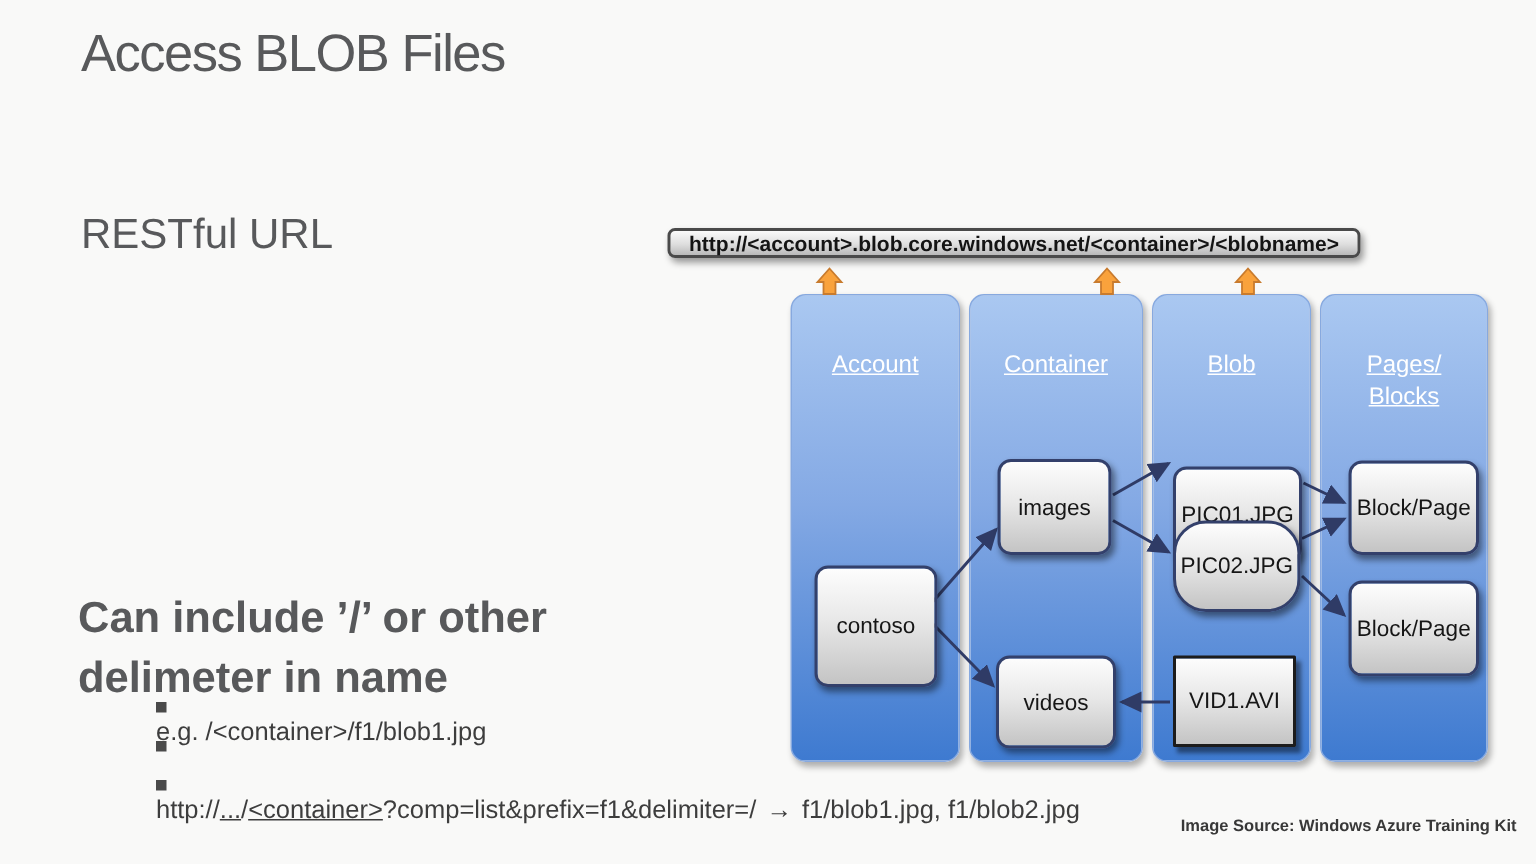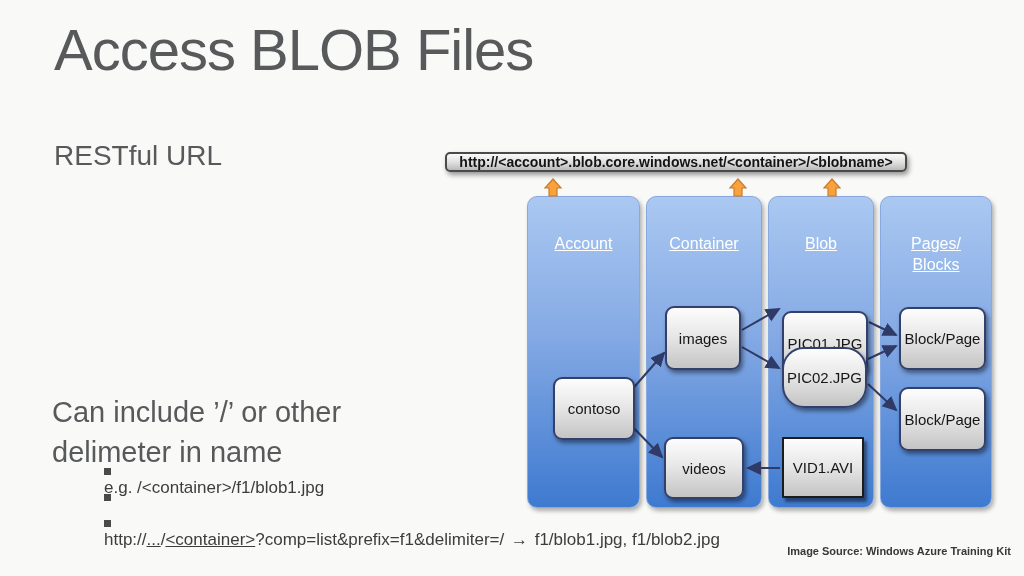--- a/index.html
+++ b/index.html
@@ -6,29 +6,29 @@
   body{
     width:1024px;height:576px;overflow:hidden;
     font-family:"Liberation Sans", sans-serif;
     background:#f9f9f8;
   }
   .slide{position:relative;width:1024px;height:576px;background:#f9f9f8;}
 
   
   .title{
     position:absolute;left:54px;top:16px;
-    font-size:58px;font-weight:300;color:#58595b;letter-spacing:-1px;
+    font-size:35px;font-weight:300;color:#58595b;letter-spacing:-1px;
   }
   .section-heading{
     position:absolute;left:54px;top:140px;
     font-size:28px;font-weight:300;color:#58595b;
   }
   .statement{
     position:absolute;left:52px;top:392px;
-    font-size:29px;font-weight:400;color:#58595b;line-height:40px;
+    font-size:29px;font-weight:700;color:#58595b;line-height:40px;
   }
 
   
   .urlbar{
     position:absolute;left:445px;top:152px;width:462px;height:20px;
     box-sizing:border-box;
     background:linear-gradient(180deg,#fafafa 0%,#dedede 55%,#b9b9b9 100%);
     border:2px solid #4a4a4a;border-radius:5px;
     box-shadow:2px 3px 5px rgba(0,0,0,0.40);
     display:flex;align-items:center;justify-content:center;
@@ -58,21 +58,21 @@
   
   .node{
     position:absolute;box-sizing:border-box;
     background:linear-gradient(180deg,#fdfdfd 0%,#e8e8e8 45%,#c4c4c4 100%);
     border:2px solid #33406b;border-radius:9px;
     box-shadow:2px 3px 4px rgba(0,0,0,0.45);
     display:flex;align-items:center;justify-content:center;
     font-size:15px;color:#161616;z-index:4;
   }
   .node.square{border-radius:1px;border-color:#1c1c1c;box-shadow:3px 4px 3px rgba(0,0,0,0.45);}
-  #node-contoso{left:543px;top:377px;width:82px;height:63px;margin-left:10px;}
+  #node-contoso{left:543px;top:377px;width:82px;height:81px;}
   #node-images{left:665px;top:306px;width:76px;height:64px;}
   #node-videos{left:664px;top:437px;width:80px;height:62px;}
   #node-pic01{left:782px;top:263px;width:86px;height:64px;margin-top:48px;}
   #node-pic02{left:782px;top:347px;width:85px;height:61px;border-radius:22px;}
   #node-vid1{left:782px;top:437px;width:82px;height:61px;}
   #node-bp1{left:899px;top:307px;width:87px;height:63px;}
   #node-bp2{left:899px;top:387px;width:87px;height:64px;}
 
   
   .overlay{position:absolute;left:0;top:0;width:1024px;height:576px;z-index:3;pointer-events:none;}

